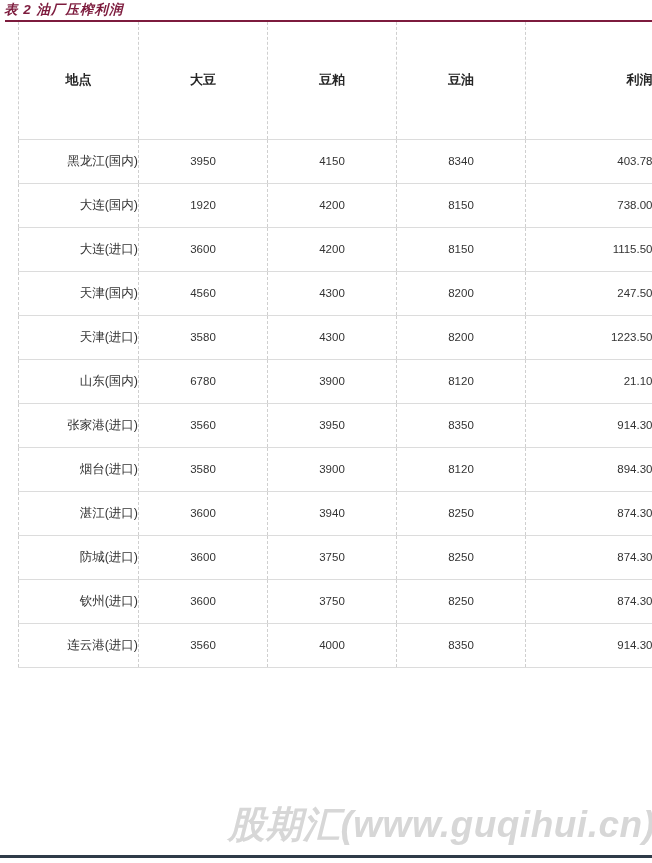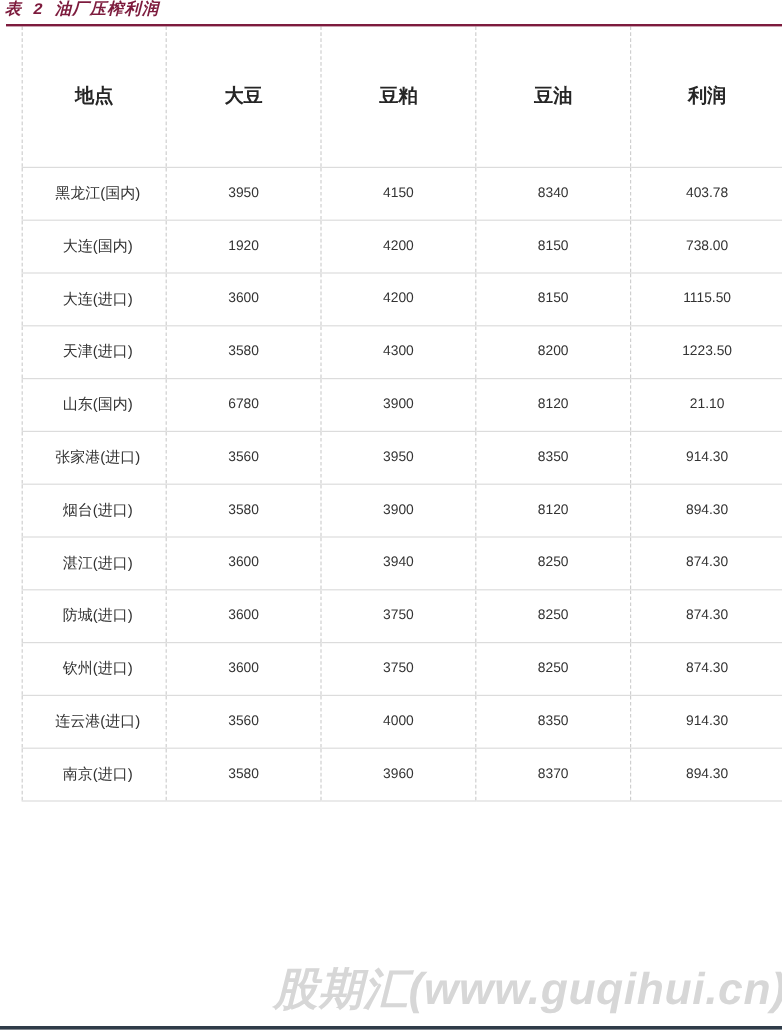--- a/index.html
+++ b/index.html
@@ -15,21 +15,21 @@
   html, body { margin: 0; padding: 0; }
   body {
     width: 652px; height: 863px;
     background: #ffffff;
     overflow: hidden;
     position: relative;
     font-family: "Liberation Sans", sans-serif;
   }
   .title {
     position: absolute; left: 4px; top: 0px;
-    font-family: Liberation Mono, monospace;
+    font-family: Liberation Sans, sans-serif;
     font-style: italic; font-weight: bold;
     font-size: 13.5px; line-height: 19px;
     color: var(--accent);
     letter-spacing: 1px;
     z-index: 2;
     white-space: nowrap;
   }
   .accent-rule {
     position: absolute; left: 5px; right: 0; top: 19.5px;
     height: 2.5px; background: var(--accent);
@@ -58,34 +58,34 @@
   col.c4 { width: 127px; }
   table.profit th, table.profit td {
     border-bottom: 1px solid var(--border);
     border-left: 1px dashed var(--border-dash);
     padding: 0;
     background: transparent;
     text-align: center;
     vertical-align: middle;
     overflow: hidden;
   }
-  table.profit th:last-child, table.profit td:last-child { border-right: none; }
+  table.profit th:last-child, table.profit td:last-child { border-right: none; text-align: right; }
   table.profit th {
     height: 117px;
     font-weight: bold;
-    font-size: 16px;
+    font-size: 13px;
     color: var(--header-text);
   }
   table.profit td {
     height: 44px;
     font-size: 11.5px;
     color: var(--text);
   }
   table.profit td:first-child {
-    text-align: center;
+    text-align: right;
     padding-left: 6px;
     font-size: 12.5px;
   }
   .footer-rule {
     position: absolute; left: 0; right: 0; top: 855px;
     height: 3px; background: var(--footer);
     z-index: 3;
   }
 </style>
 </head>
@@ -129,20 +129,27 @@
         <td>738.00</td>
       </tr>
       <tr>
         <td>大连(进口)</td>
         <td>3600</td>
         <td>4200</td>
         <td>8150</td>
         <td>1115.50</td>
       </tr>
       <tr>
+        <td>天津(国内)</td>
+        <td>4560</td>
+        <td>4300</td>
+        <td>8200</td>
+        <td>247.50</td>
+      </tr>
+      <tr>
         <td>天津(进口)</td>
         <td>3580</td>
         <td>4300</td>
         <td>8200</td>
         <td>1223.50</td>
       </tr>
       <tr>
         <td>山东(国内)</td>
         <td>6780</td>
         <td>3900</td>
@@ -184,23 +191,16 @@
         <td>8250</td>
         <td>874.30</td>
       </tr>
       <tr>
         <td>连云港(进口)</td>
         <td>3560</td>
         <td>4000</td>
         <td>8350</td>
         <td>914.30</td>
       </tr>
-      <tr>
-        <td>南京(进口)</td>
-        <td>3580</td>
-        <td>3960</td>
-        <td>8370</td>
-        <td>894.30</td>
-      </tr>
     </tbody>
 </table>
 
 <div class="footer-rule"></div>
 
 </body></html>

